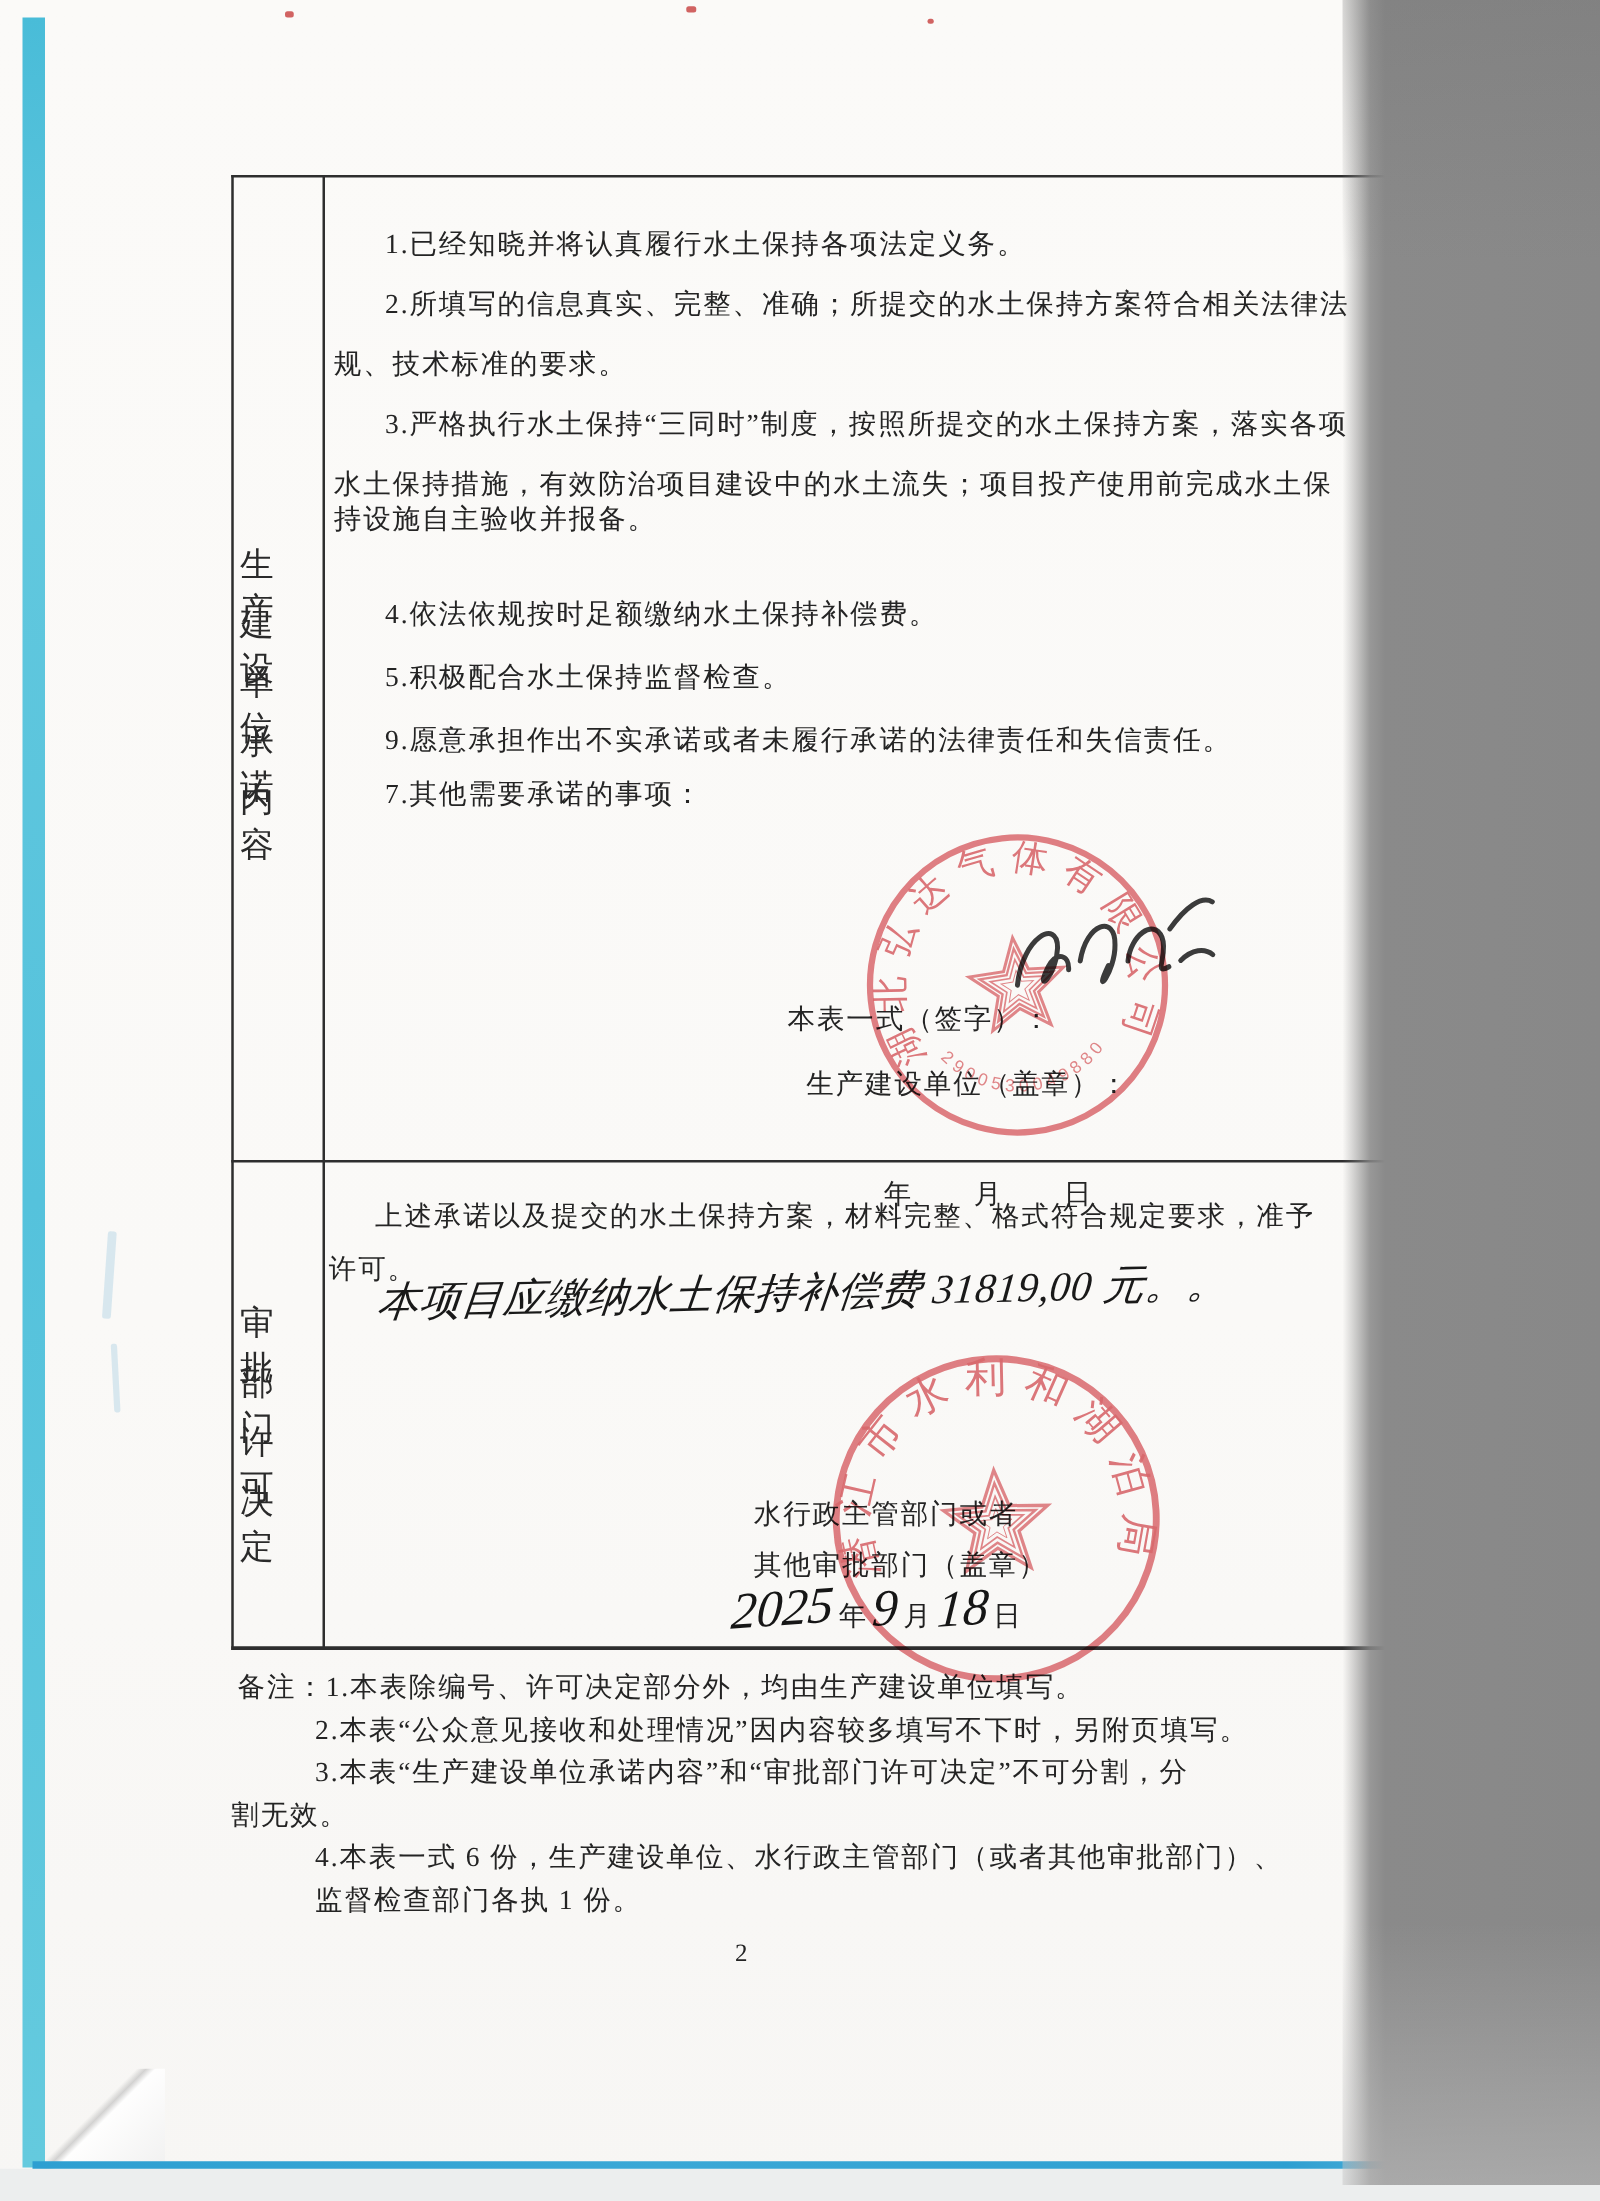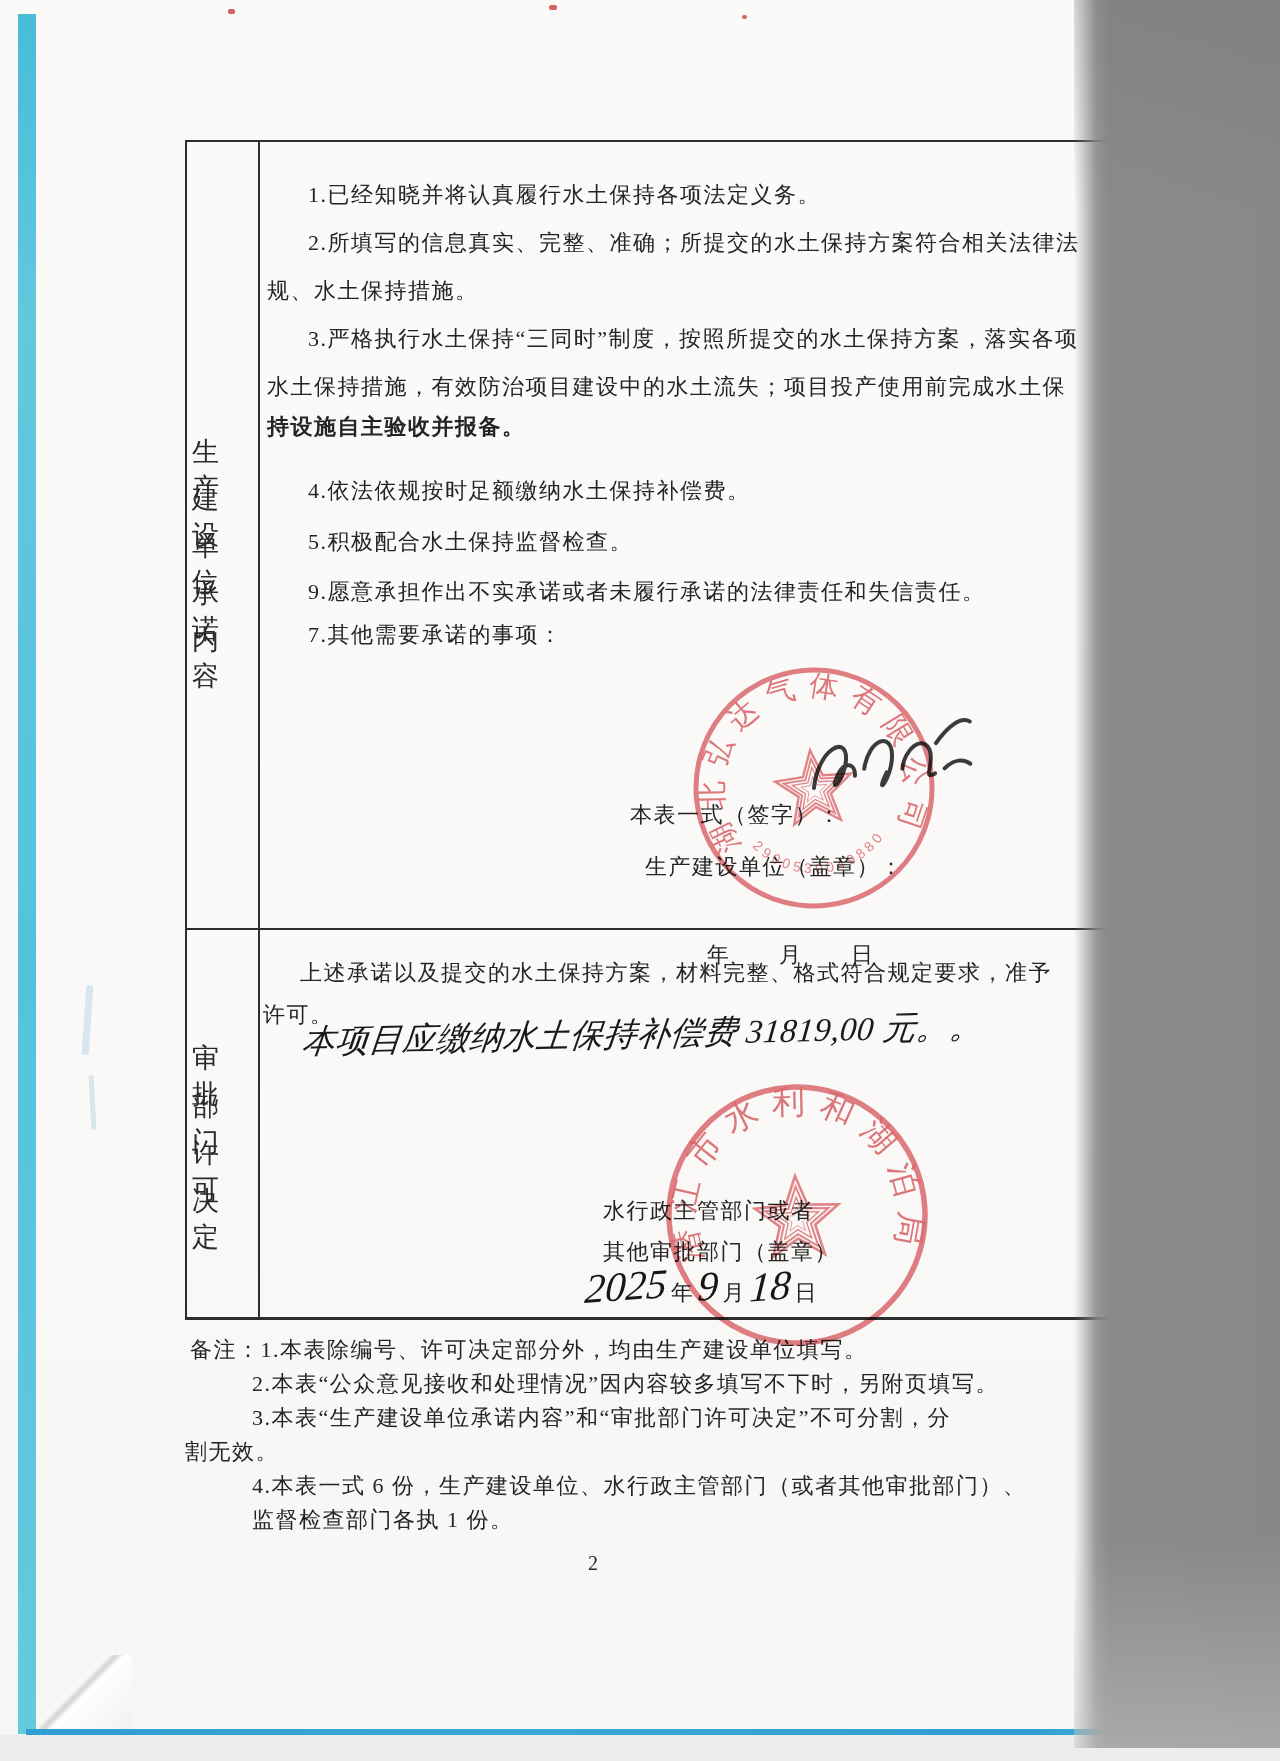--- a/index.html
+++ b/index.html
@@ -40,21 +40,21 @@
   .tbl-top{top:140px;}
   .tbl-mid{top:928px;}
   .tbl-bot{top:1317px;height:3px;}
   .tbl-left,.tbl-div{position:absolute;top:140px;width:2px;height:1180px;background:#2e2e2e;z-index:2;}
   .tbl-left{left:185px;}
   .tbl-div{left:258px;}
 
   .txt{position:absolute;font-size:22px;letter-spacing:1.5px;white-space:nowrap;z-index:3;color:#242424;}
   
   .c1{left:308px;top:180px;} .c2{left:308px;top:228px;} .c3{left:267px;top:276px;}
-  .c4{left:308px;top:324px;} .c5{left:267px;top:372px;} .c6{left:267px;top:412px;font-weight:bold;}
+  .c4{left:308px;top:324px;} .c5{left:267px;top:372px;} .c6{left:267px;top:400px;}
   .c7{left:308px;top:476px;} .c8{left:308px;top:527px;} .c9{left:308px;top:577px;}
   .c10{left:308px;top:620px;}
 
   
   .rlabel{position:absolute;left:192px;width:60px;font-size:27px;letter-spacing:9px;z-index:3;color:#2a2a2a;}
   .g1{top:434px;} .g2{top:481px;} .g3{top:528px;} .g4{top:575px;} .g5{top:622px;}
   .a1{top:1040px;} .a2{top:1088px;} .a3{top:1135px;} .a4{top:1183px;}
 
   
   .legal{left:630px;top:800px;}
@@ -103,21 +103,21 @@
 <div class="tbl-div"></div>
 
 <div class="rlabel g1">生产</div>
 <div class="rlabel g2">建设</div>
 <div class="rlabel g3">单位</div>
 <div class="rlabel g4">承诺</div>
 <div class="rlabel g5">内容</div>
 
 <div class="txt c1">1.已经知晓并将认真履行水土保持各项法定义务。</div>
 <div class="txt c2">2.所填写的信息真实、完整、准确；所提交的水土保持方案符合相关法律法</div>
-<div class="txt c3">规、水土保持措施。</div>
+<div class="txt c3">规、技术标准的要求。</div>
 <div class="txt c4">3.严格执行水土保持“三同时”制度，按照所提交的水土保持方案，落实各项</div>
 <div class="txt c5">水土保持措施，有效防治项目建设中的水土流失；项目投产使用前完成水土保</div>
 <div class="txt c6">持设施自主验收并报备。</div>
 <div class="txt c7">4.依法依规按时足额缴纳水土保持补偿费。</div>
 <div class="txt c8">5.积极配合水土保持监督检查。</div>
 <div class="txt c9">9.愿意承担作出不实承诺或者未履行承诺的法律责任和失信责任。</div>
 <div class="txt c10">7.其他需要承诺的事项：</div>
 
 <div class="txt legal">本表一式（签字）：</div>
 <div class="txt seal-lbl">生产建设单位（盖章）：</div>

